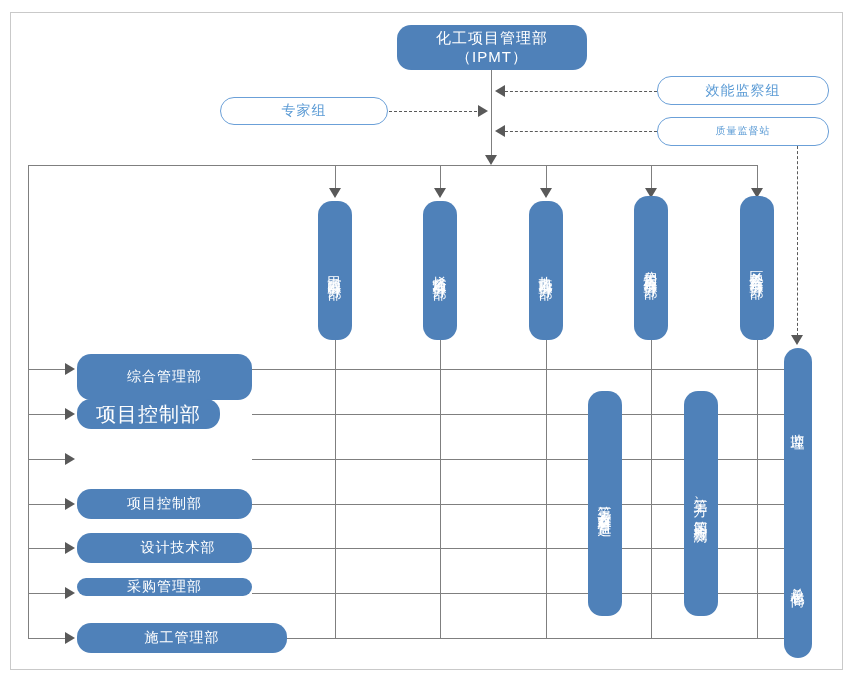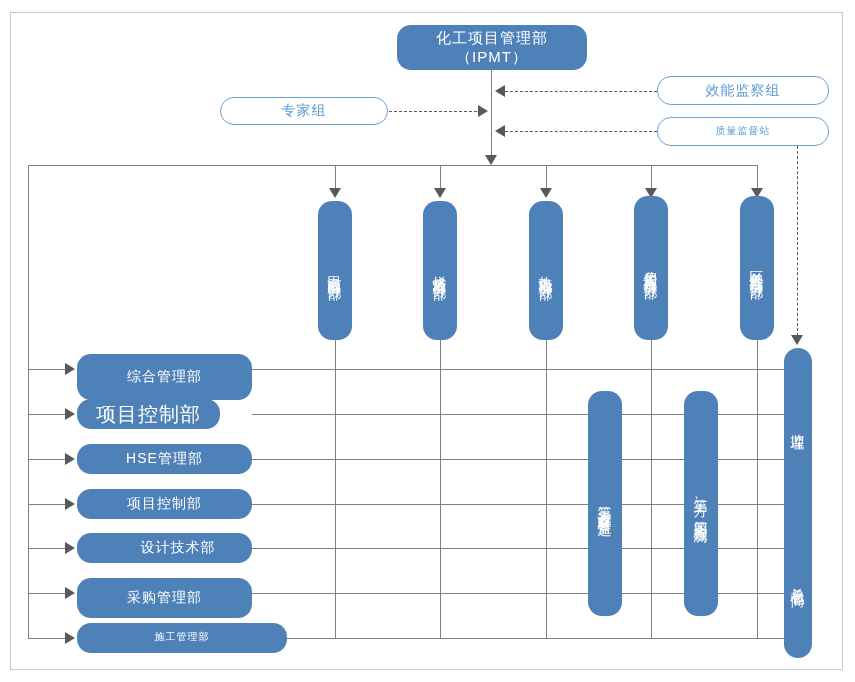--- a/index.html
+++ b/index.html
@@ -195,33 +195,30 @@
   <div class="ln h" style="left:252px; top:548px; width:538px;"></div>
   <div class="ln h" style="left:252px; top:593px; width:538px;"></div>
   <div class="ln h" style="left:252px; top:638px; width:538px;"></div>
 
   <div class="node filled" style="left:77px; top:354px; width:175px; height:46px; font-size:14px;">
     <span class="label">综合管理部</span>
   </div>
   <div class="node filled" style="left:77px; top:399px; width:143px; height:30px; font-size:20px;">
     <span class="label">项目控制部</span>
   </div>
-  <div class="node filled" style="left:77px; top:444px; width:175px; height:30px; font-size:14px;">
-    <span class="label">HSE管理部</span>
-  </div>
   <div class="node filled" style="left:77px; top:489px; width:175px; height:30px; font-size:14px;">
     <span class="label">项目控制部</span>
   </div>
   <div class="node filled" style="left:77px; top:533px; width:175px; height:30px; font-size:14px;padding-left:27px;">
     <span class="label">设计技术部</span>
   </div>
-  <div class="node filled" style="left:77px; top:578px; width:175px; height:40px; font-size:14px;">
+  <div class="node filled" style="left:77px; top:578px; width:175px; height:18px; font-size:14px;">
     <span class="label">采购管理部</span>
   </div>
-  <div class="node filled" style="left:77px; top:623px; width:210px; height:30px; font-size:10px;font-family:Liberation Mono, monospace;">
+  <div class="node filled" style="left:77px; top:623px; width:210px; height:30px; font-size:14px;">
     <span class="label">施工管理部</span>
   </div>
 
   <div class="node filled vertical" style="left:588px; top:391px; width:34px; height:225px; font-size:14px;">
     <span class="label">第三方设备材料监造</span>
   </div>
   <div class="node filled vertical" style="left:684px; top:391px; width:34px; height:225px; font-size:14px;">
     <span class="label">第三方、第四方检测</span>
   </div>
 

